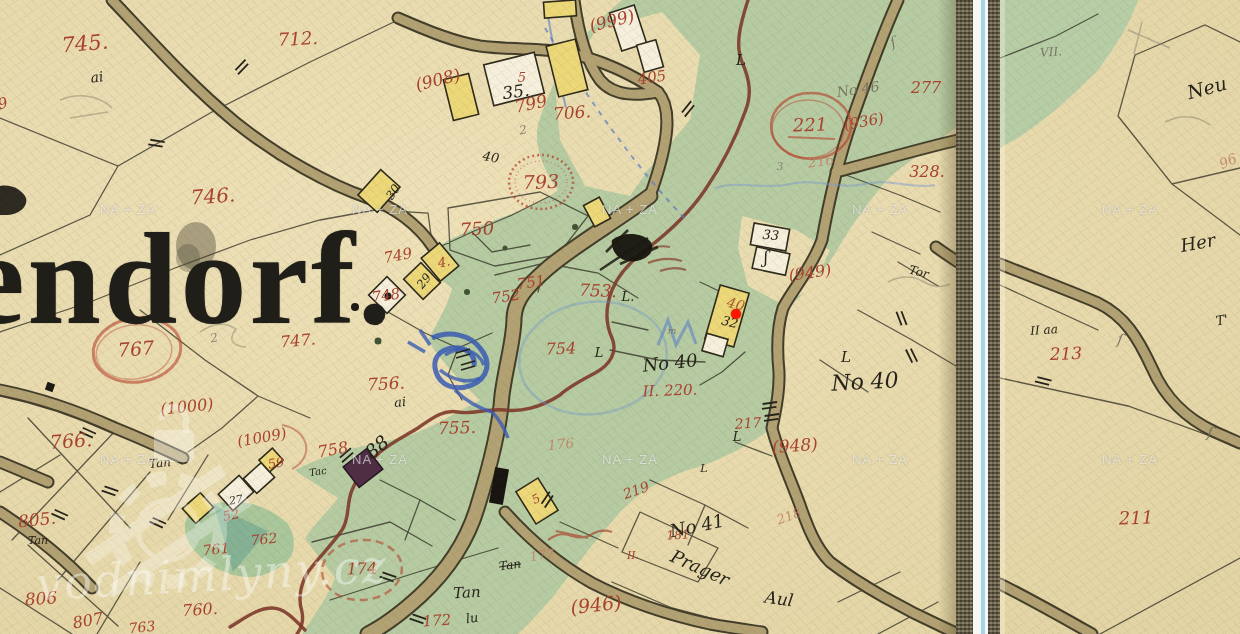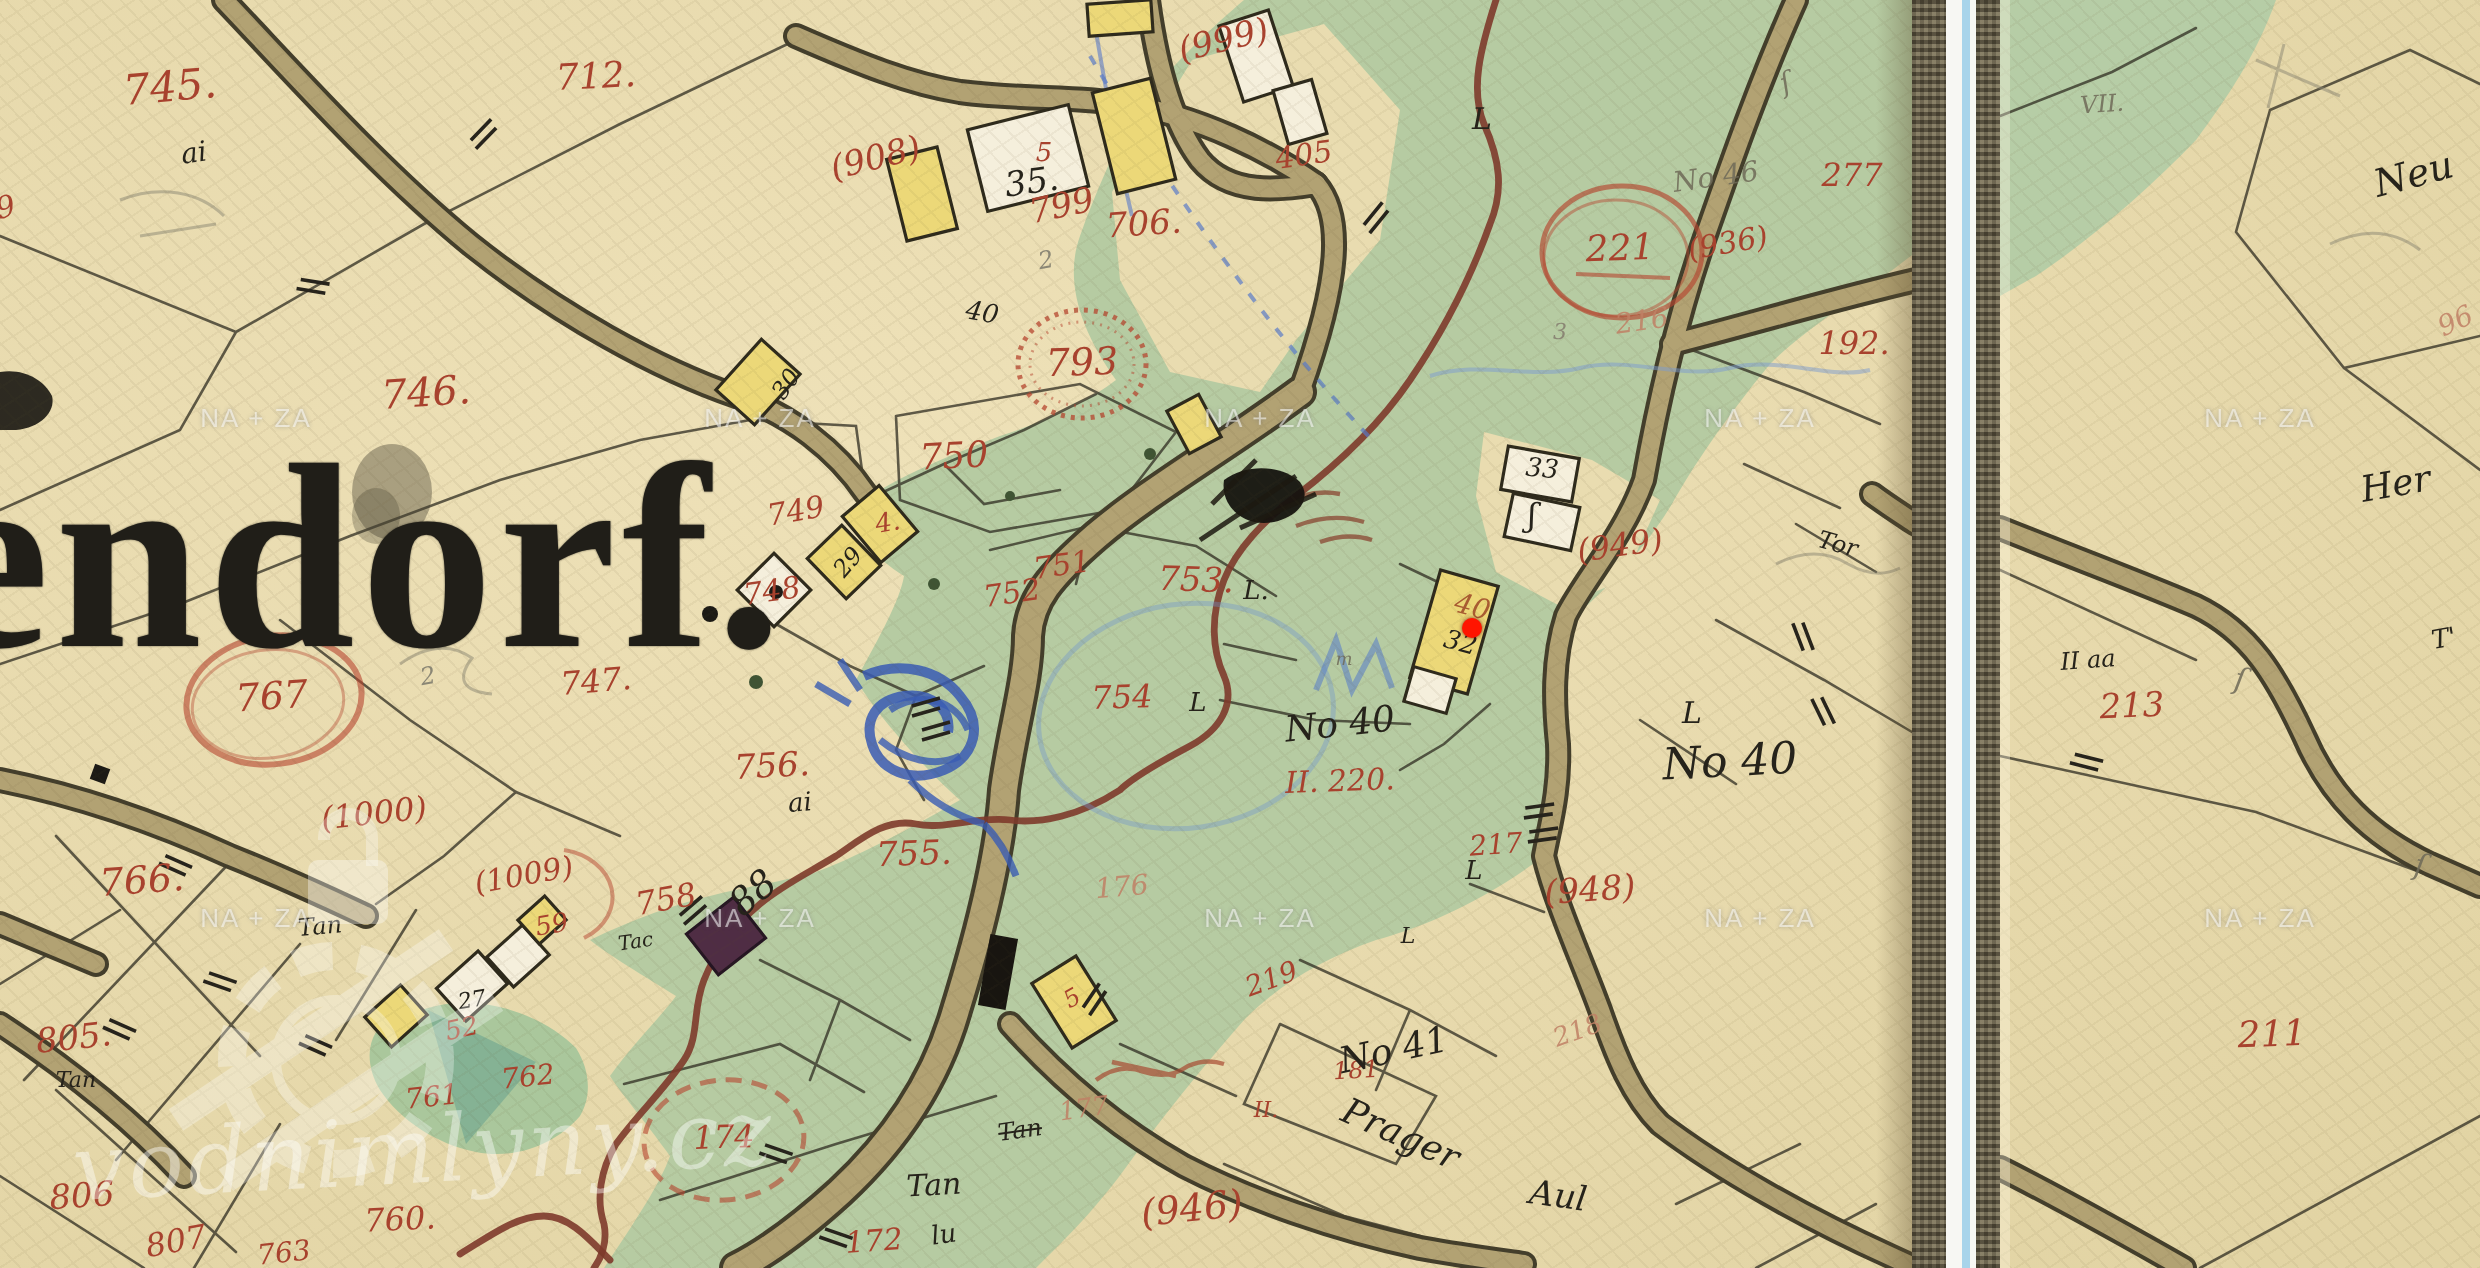--- a/index.html
+++ b/index.html
@@ -238,21 +238,21 @@
       <div class="lbl c-r" style="left: 298px; top: 39px; font-size: 18px; transform: translate(-50%, -50%) rotate(-3deg);">712.</div>
       <div class="lbl c-r" style="left: 438px; top: 80px; font-size: 17px; transform: translate(-50%, -50%) rotate(-14deg);">(908)</div>
       <div class="lbl c-r" style="left: 612px; top: 21px; font-size: 17px; transform: translate(-50%, -50%) rotate(-14deg);">(999)</div>
       <div class="lbl c-r" style="left: 652px; top: 78px; font-size: 15px; transform: translate(-50%, -50%) rotate(-8deg);">405</div>
       <div class="lbl c-r" style="left: 531px; top: 104px; font-size: 17px; transform: translate(-50%, -50%) rotate(-12deg);">799</div>
       <div class="lbl c-r" style="left: 572px; top: 113px; font-size: 17px; transform: translate(-50%, -50%) rotate(-4deg);">706.</div>
       <div class="lbl c-r" style="left: 926px; top: 88px; font-size: 16px; transform: translate(-50%, -50%) rotate(0deg);">277</div>
       <div class="lbl c-r" style="left: 864px; top: 122px; font-size: 15px; transform: translate(-50%, -50%) rotate(-10deg);">(936)</div>
       <div class="lbl c-r" style="left: 810px; top: 125px; font-size: 18px; transform: translate(-50%, -50%) rotate(-2deg);">221</div>
       <div class="lbl c-f" style="left: 821px; top: 161px; font-size: 14px; transform: translate(-50%, -50%) rotate(-8deg);">216</div>
-      <div class="lbl c-r" style="left: 927px; top: 172px; font-size: 16px; transform: translate(-50%, -50%) rotate(0deg);">192.</div>
+      <div class="lbl c-r" style="left: 927px; top: 172px; font-size: 16px; transform: translate(-50%, -50%) rotate(0deg);">328.</div>
       <div class="lbl c-r" style="left: 213px; top: 196px; font-size: 20px; transform: translate(-50%, -50%) rotate(-4deg);">746.</div>
       <div class="lbl c-r" style="left: 541px; top: 182px; font-size: 19px; transform: translate(-50%, -50%) rotate(-2deg);">793</div>
       <div class="lbl c-r" style="left: 477px; top: 229px; font-size: 18px; transform: translate(-50%, -50%) rotate(-3deg);">750</div>
       <div class="lbl c-r" style="left: 398px; top: 256px; font-size: 15px; transform: translate(-50%, -50%) rotate(-10deg);">749</div>
       <div class="lbl c-r" style="left: 386px; top: 296px; font-size: 15px; transform: translate(-50%, -50%) rotate(-8deg);">748</div>
       <div class="lbl c-r" style="left: 298px; top: 341px; font-size: 16px; transform: translate(-50%, -50%) rotate(-5deg);">747.</div>
       <div class="lbl c-r" style="left: 136px; top: 349px; font-size: 19px; transform: translate(-50%, -50%) rotate(-4deg);">767</div>
       <div class="lbl c-r" style="left: 531px; top: 283px; font-size: 15px; transform: translate(-50%, -50%) rotate(-8deg);">751</div>
       <div class="lbl c-r" style="left: 506px; top: 297px; font-size: 15px; transform: translate(-50%, -50%) rotate(-8deg);">752</div>
       <div class="lbl c-r" style="left: 598px; top: 291px; font-size: 17px; transform: translate(-50%, -50%) rotate(2deg);">753.</div>

